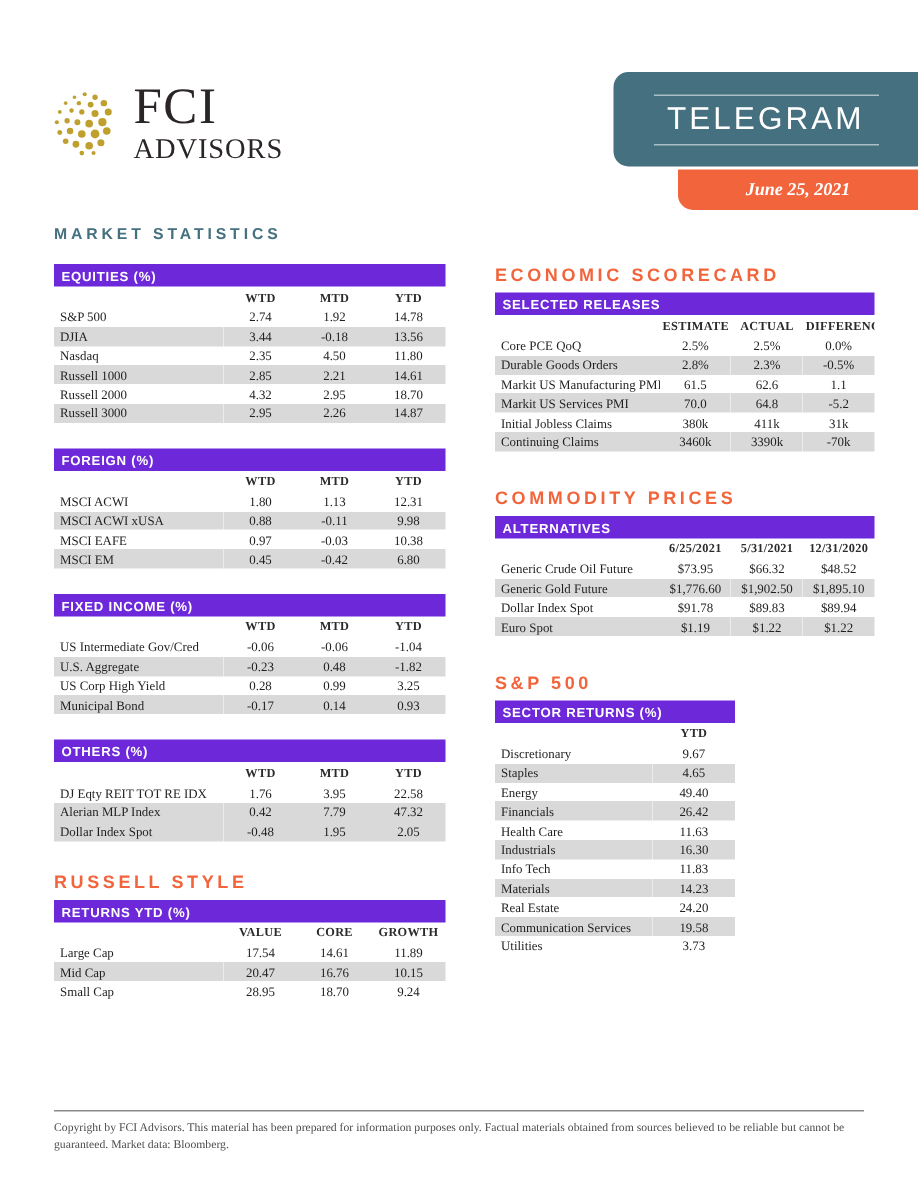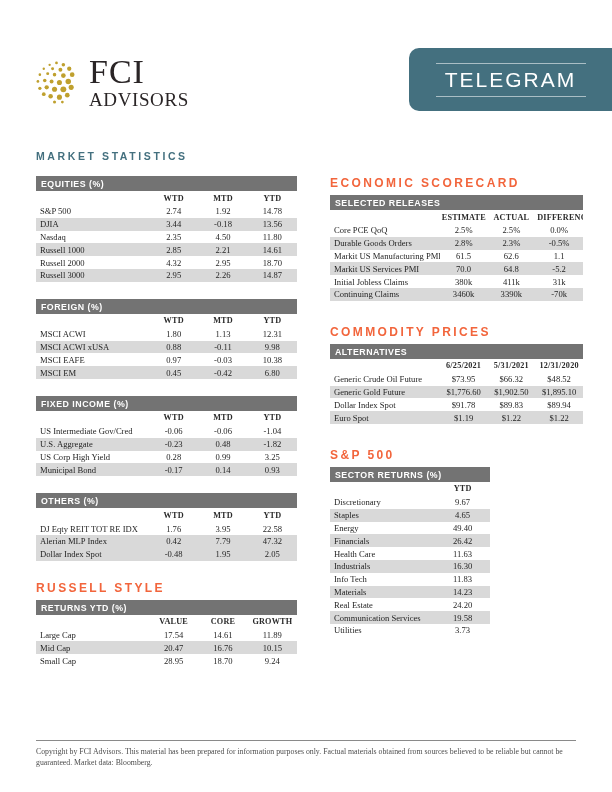--- a/index.html
+++ b/index.html
@@ -29,21 +29,21 @@
   .content{position:absolute;left:36px;top:176px;width:547px;display:flex;gap:33px;}
   .col-left{width:261px;flex:none;}
   .col-right{width:253px;flex:none;}
 
   .section-title{font-family:"Liberation Sans",sans-serif;font-weight:700;font-size:12px;
                  letter-spacing:2.4px;color:#f2653c;margin:0 0 5px 0;}
   .section-gap{margin-top:20px;}
   .section-gap-lg{margin-top:24px;}
 
   .tbl-wrap{margin-bottom:17px;}
-  .bar{background:#737373;color:#ffffff;font-family:"Liberation Sans",sans-serif;font-weight:700;
+  .bar{background:#6d28d9;color:#ffffff;font-family:"Liberation Sans",sans-serif;font-weight:700;
        font-size:8.8px;letter-spacing:.5px;padding:3px 5px 2px;}
   .stat-table{width:100%;border-collapse:collapse;table-layout:fixed;}
   .stat-table td{font-family:"Liberation Serif",serif;font-size:8.6px;height:12.8px;padding:0 2px;
                  vertical-align:middle;white-space:nowrap;overflow:hidden;}
   .stat-table td.num{text-align:center;}
   .stat-table td.lbl{text-align:left;padding-left:4px;}
   .stat-table tr.hdr td{font-weight:700;font-size:8.2px;height:14px;letter-spacing:.2px;color:#2b2b2b;}
   .stat-table tr.alt td{background:#d9d9d9;}
   .t4 td.lbl{width:41%;}
   .t2 td.lbl{width:62%;}
@@ -96,20 +96,21 @@
       <div class="logo-fci">FCI</div>
       <div class="logo-adv">ADVISORS</div>
     </div>
   </div>
 
   <div class="badge">
     <div class="badge-line"></div>
     <div class="badge-title">TELEGRAM</div>
     <div class="badge-line"></div>
   </div>
+  <div class="date-ribbon">June 25, 2021</div>
 
   <div class="subtitle">MARKET STATISTICS</div>
 
   <div class="content">
 
     <div class="col-left">
       <div class="tbl-wrap">
           <div class="bar">EQUITIES (%)</div>
           <table class="stat-table t4">
             <tbody>

